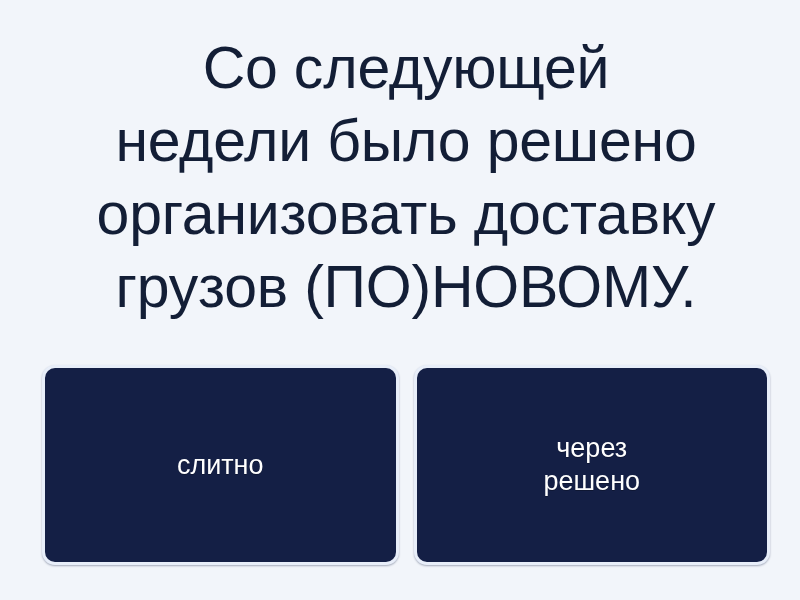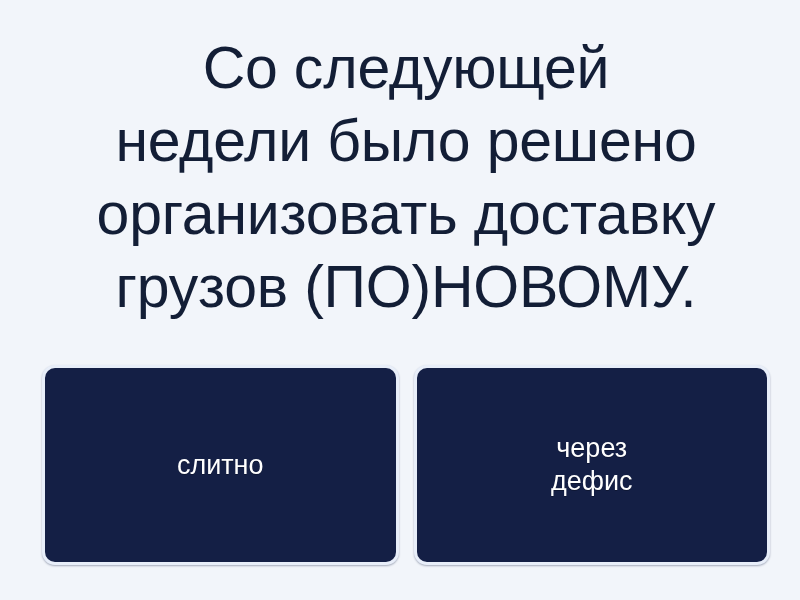--- a/index.html
+++ b/index.html
@@ -104,17 +104,17 @@
 
   <div id="answers-row">
 
     <div class="answer-option">
       <span class="answer-label">слитно</span>
     </div>
 
 
     <div class="answer-option">
       <span class="answer-label">через
-дефис</span>
+решено</span>
     </div>
 
   </div>
 </div>
 
 </body></html>

